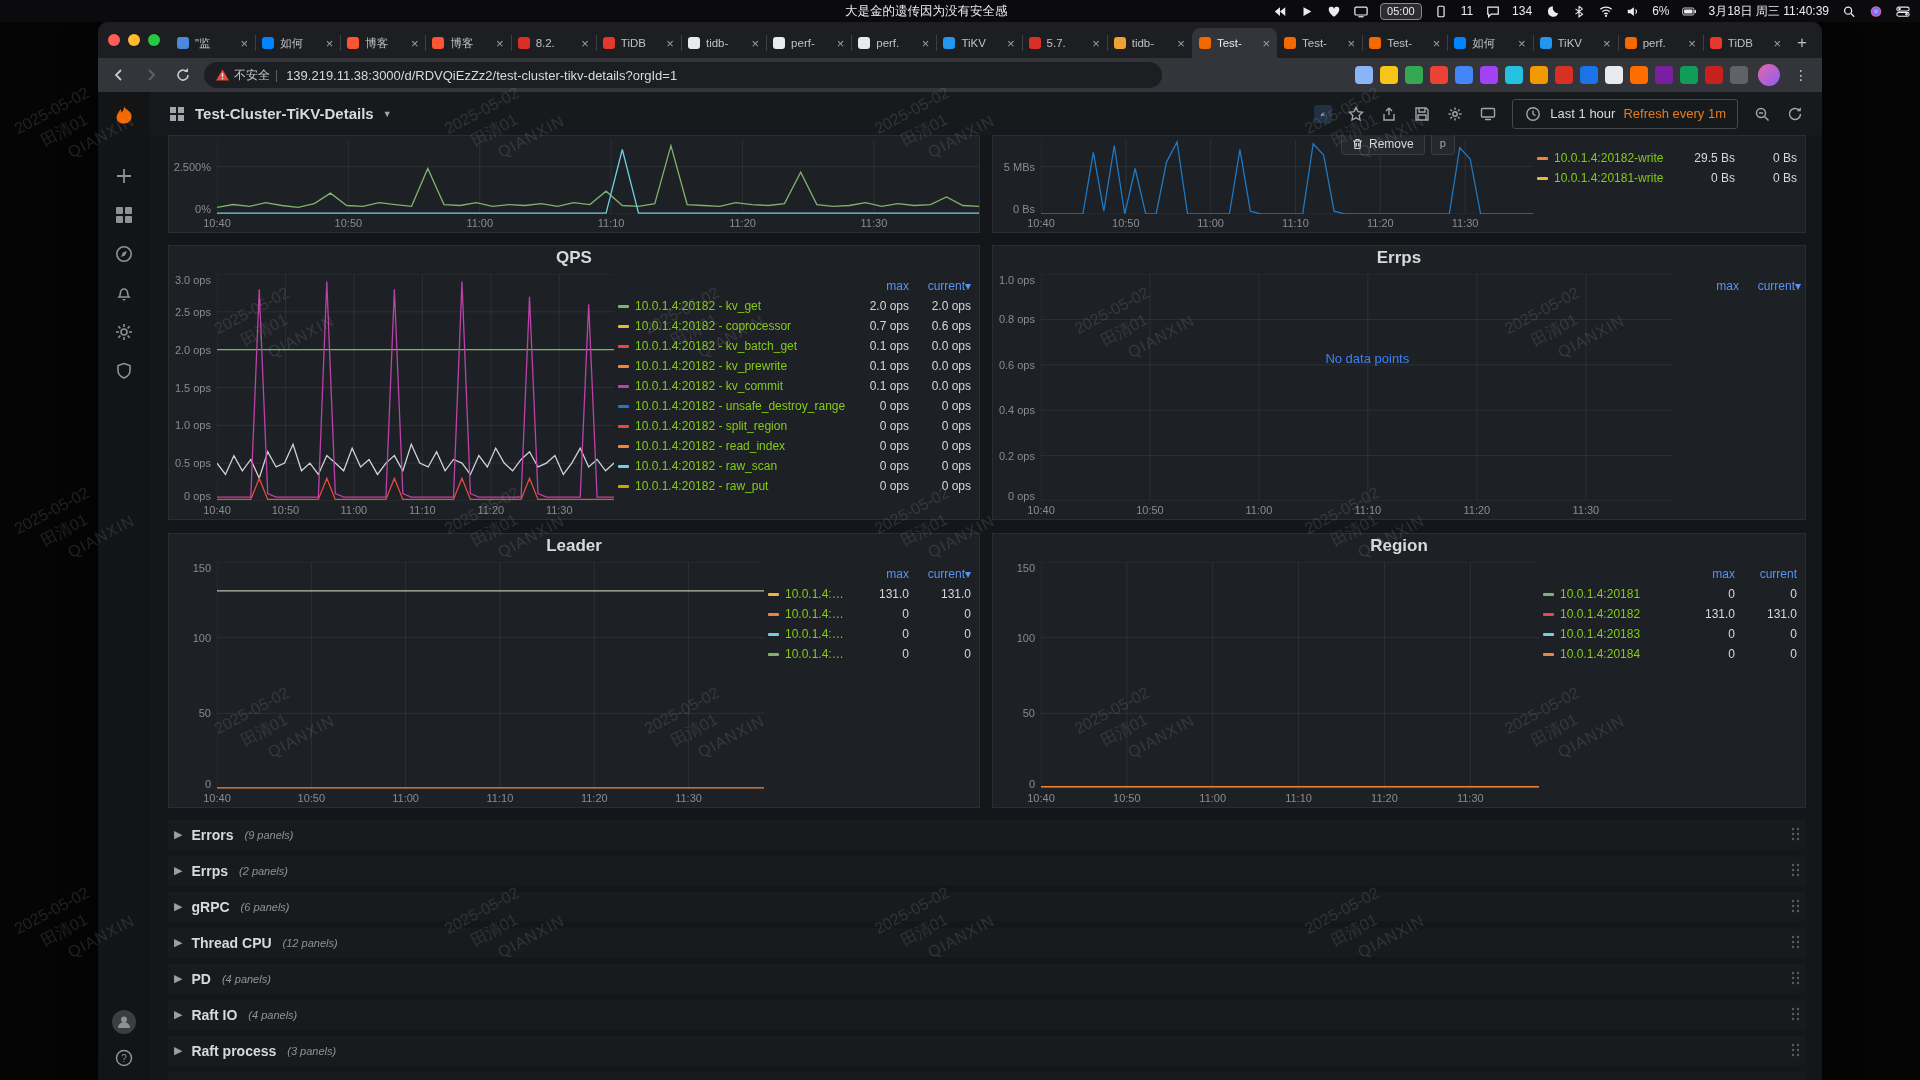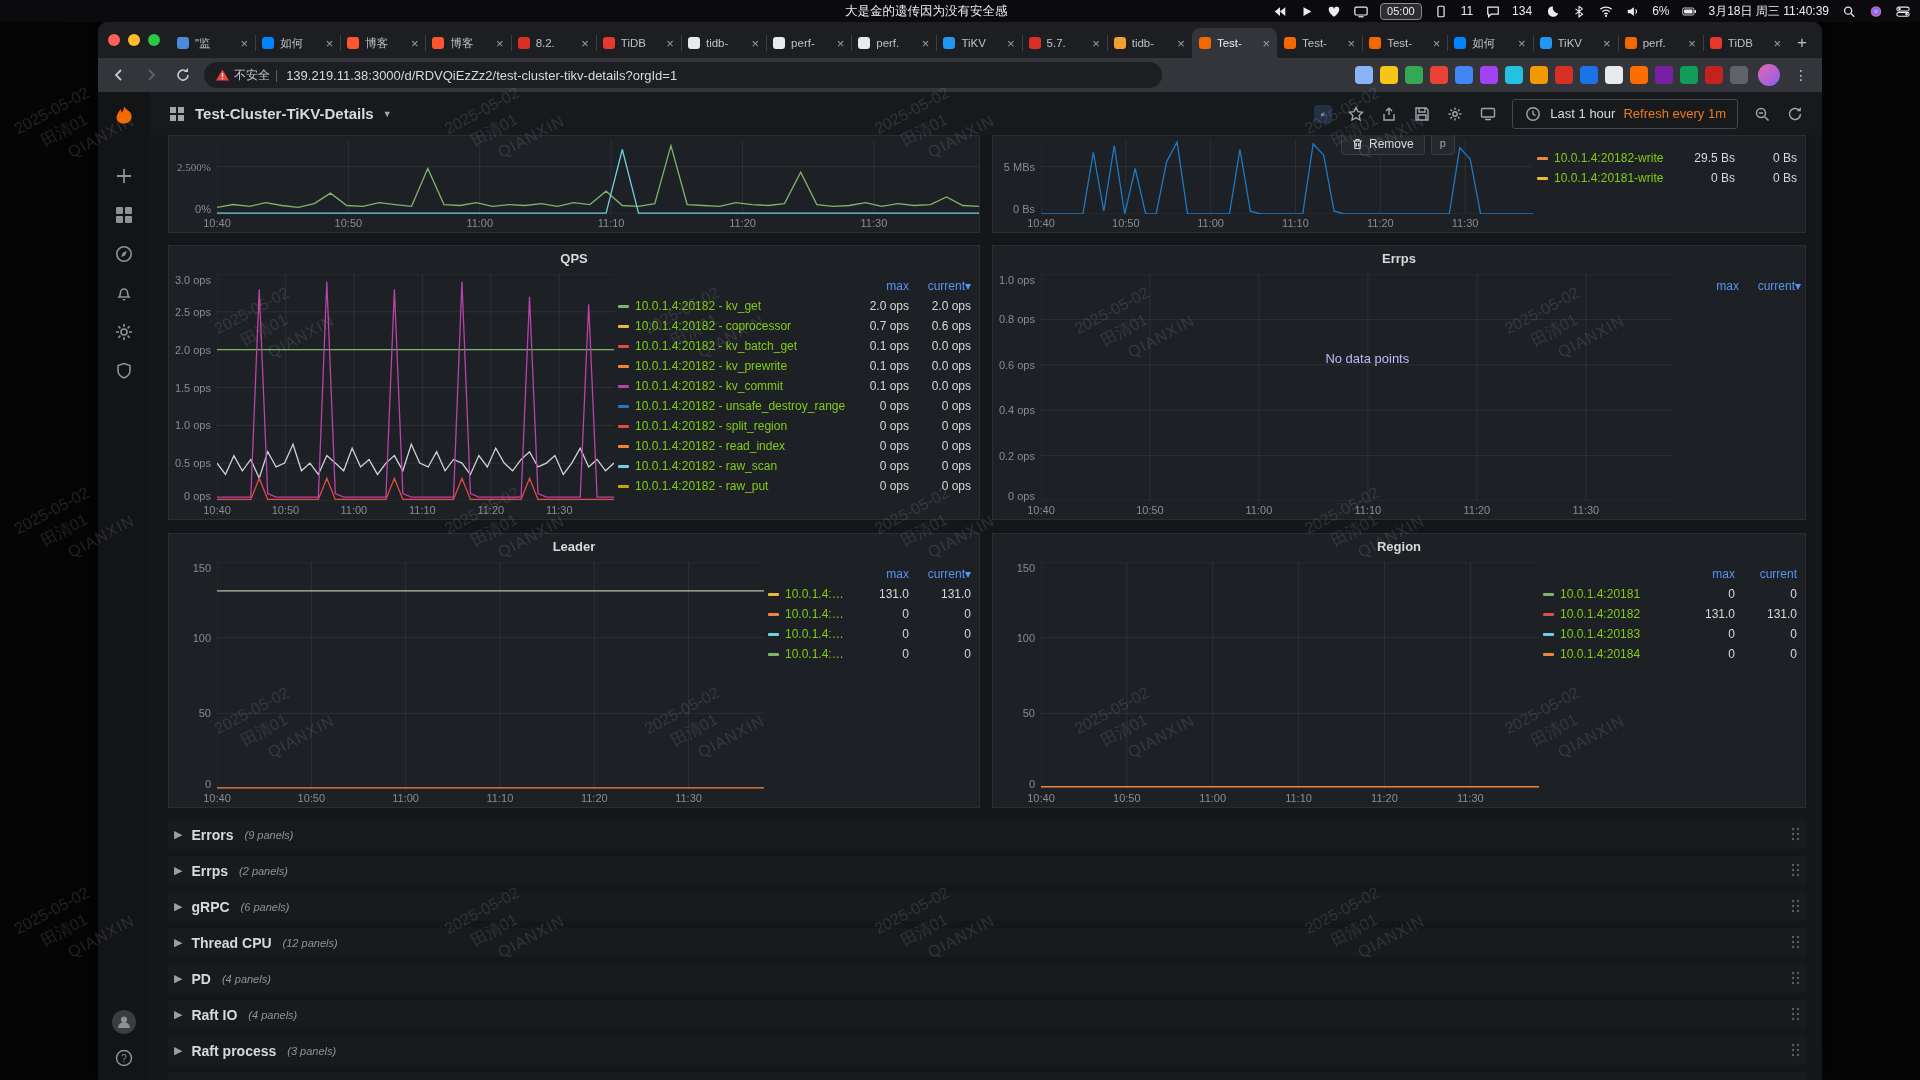--- a/index.html
+++ b/index.html
@@ -69,21 +69,21 @@
   .g-icon { width:18px; height:18px; color:#9fa6ad; display:flex; align-items:center; justify-content:center; }
   .g-icon svg { width:16px; height:16px; }
   .add-panel { background:rgba(87,148,242,.18); border-radius:3px; padding:3px 7px; color:#b9ccf1; }
   .time-pill { display:flex; align-items:center; gap:8px; border:1px solid #44474d; border-radius:3px;
                padding:5px 11px; font-size:13px; color:#d8d9da; }
   .refresh-text { color:#eb7b18; }
 
   .g-content { position:absolute; top:43px; left:0; right:0; bottom:0; overflow:hidden; }
   .panel { position:absolute; background:#1d2024; border:1px solid #2b2d31; }
   .panel-header { height:24px; display:flex; align-items:center; justify-content:center;
-                  font-size:13px; color:#d8d9da; font-weight:600; }
+                  font-size:17px; color:#d8d9da; font-weight:600; }
   .panel-body { display:flex; height:calc(100% - 24px); position:relative; }
   .no-header .panel-body { height:100%; }
   .chart-col { flex:1; display:flex; flex-direction:column; min-width:0; padding-top:4px; }
   .chart-main { flex:1; display:flex; min-height:0; }
   .y-axis { width:48px; position:relative; flex:none; }
   .y-lab { position:absolute; right:6px; font-size:11px; color:#898c90; transform:translateY(-50%); white-space:nowrap; }
   .plot-wrap { flex:1; position:relative; min-width:0; }
   svg.plot { position:absolute; inset:0; width:100%; height:100%; }
   .grid { stroke:rgba(255,255,255,.07); stroke-width:1; vector-effect:non-scaling-stroke; }
   .x-axis { height:18px; margin-left:48px; position:relative; flex:none; }
@@ -93,21 +93,21 @@
   #panel-errps  .legend-col { width:132px; }
   #panel-leader .legend-col { width:215px; }
   #panel-region .legend-col { width:266px; }
   #panel-write  .legend-col { width:272px; padding-top:12px; }
   .legend-table { width:100%; border-collapse:collapse; table-layout:fixed; }
   .legend-table td, .legend-table th { padding:3px 0; }
   .l-head { color:#5794F2; font-weight:normal; font-size:12px; text-align:right; width:62px; }
   .l-series { color:#84cc16; white-space:nowrap; overflow:hidden; text-overflow:ellipsis; }
   .l-swatch { display:inline-block; width:11px; height:3px; border-radius:1px; vertical-align:middle; margin-right:6px; }
   .l-val { color:#d8d9da; text-align:right; width:62px; font-size:12px; }
-  .no-data { position:absolute; left:45%; top:34%; color:#c4b5fd; font-size:13px; }
+  .no-data { position:absolute; left:45%; top:34%; color:#3b82f6; font-size:13px; }
 
   .panel-tooltip { position:absolute; top:-3px; left:348px; display:flex; gap:6px; z-index:9; }
   .pt-box { background:#26282d; border:1px solid #3a3d42; border-radius:3px; padding:3px 10px; color:#d8d9da;
             font-size:12px; display:flex; align-items:center; gap:6px; }
   .pt-key { background:#26282d; border:1px solid #3a3d42; border-radius:3px; padding:3px 8px; color:#9fa6ad; font-size:11px; }
 
   #g-rows { position:absolute; top:685px; left:18px; right:16px; }
   .g-row { height:29px; margin-bottom:7px; display:flex; align-items:center; gap:9px;
            background:rgba(255,255,255,.02); padding:0 6px; cursor:pointer; }
   .chev { color:#9aa0a6; font-size:11px; }
@@ -507,21 +507,21 @@
           </div>
         </div>
 
         <div class="g-content">
 
           <div class="panel no-header" id="panel-cpu" style="left:18px;top:0;width:812px;height:98px">
             <div class="panel-body">
               <div class="chart-col">
                 <div class="chart-main">
                     <div class="y-axis">
-                      <div class="y-lab" style="top: calc(36% + 0px); font-family: Liberation Serif, serif;">2.500%</div>
+                      <div class="y-lab" style="top: calc(36% + 0px);">2.500%</div>
                       <div class="y-lab" style="top: calc(100% - 5px);">0%</div>
                     </div>
                     <div class="plot-wrap">
                       <svg class="plot" viewBox="0 0 1000 100" preserveAspectRatio="none">
                         <line class="grid" x1="0" y1="36" x2="1000" y2="36"></line>
                         <line class="grid" x1="0" y1="100" x2="1000" y2="100"></line>
                         <line class="grid" x1="0" y1="0" x2="0" y2="100"></line>
                         <line class="grid" x1="172.4" y1="0" x2="172.4" y2="100"></line>
                         <line class="grid" x1="344.8" y1="0" x2="344.8" y2="100"></line>
                         <line class="grid" x1="517.2" y1="0" x2="517.2" y2="100"></line>

